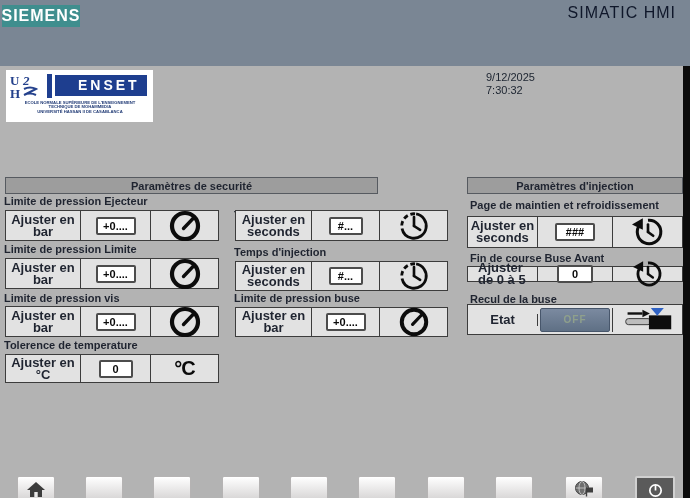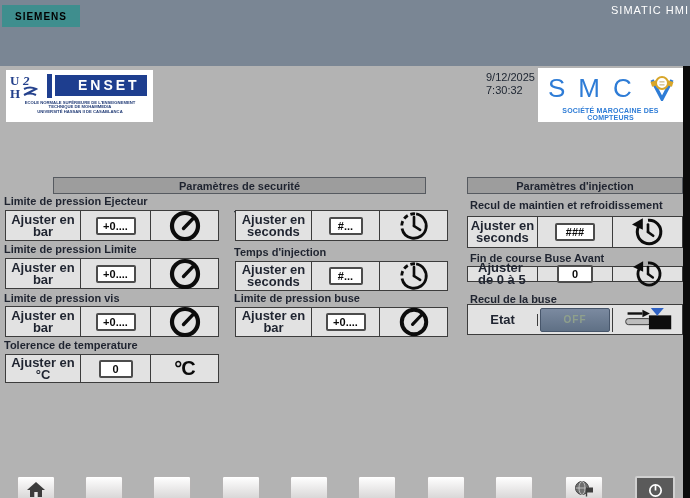--- a/index.html
+++ b/index.html
@@ -1,23 +1,23 @@
 <!DOCTYPE html>
 <html><head>
 <meta charset="utf-8">
 <style>
   html,body{margin:0;padding:0;background:#888;}
   #screen{position:relative;width:690px;height:498px;background:#b3b3b3;overflow:hidden;
           font-family:"Liberation Sans","DejaVu Sans",sans-serif;}
   
   .topbar{position:absolute;left:0;top:0;width:690px;height:66px;background:#7a8694;}
   .siemens{position:absolute;left:2px;top:5px;width:78px;height:22px;background:#3f8e8e;
-           color:#000000;font-weight:bold;font-size:10px;letter-spacing:1px;
+           color:#ffffff;font-weight:bold;font-size:16px;letter-spacing:1px;
            display:flex;align-items:center;justify-content:center;}
-  .simatic{position:absolute;right:1px;top:4px;font-size:11px;color:#ffffff;letter-spacing:1px;white-space:nowrap;}
+  .simatic{position:absolute;right:14px;top:4px;font-size:16px;color:#0f172a;letter-spacing:1px;white-space:nowrap;}
   
   .edgestrip{position:absolute;left:683px;top:66px;width:7px;height:432px;background:#0b0b0b;}
   
   .enset{position:absolute;left:6px;top:70px;width:147px;height:52px;background:#fff;
          box-sizing:border-box;padding:2px 2px 0 3px;overflow:hidden;}
   .enset-top{display:flex;align-items:center;height:27px;}
   .enset-sep{width:5px;height:24px;background:#1e3e8f;margin:0 3px 0 2px;}
   .enset-box{background:#1e3e8f;color:#fff;font-weight:bold;font-size:14px;letter-spacing:3px;
              padding:2px 7px 3px 23px;line-height:16px;}
   .enset-caption{font-size:10px;font-weight:bold;color:#203a75;transform:scale(0.42);
@@ -92,48 +92,34 @@
       <div>UNIVERSITÉ HASSAN II DE CASABLANCA</div>
     </div>
   </div>
 
 
   <div class="datetime">
     <div>9/12/2025</div>
     <div>7:30:32</div>
   </div>
 
-  <div class="smc">
-    <div class="smc-row">
-      <span class="smc-letters">SMC</span>
-      <svg width="26" height="26" viewBox="0 0 26 26">
-        <polyline points="3,5 13,24 23,5" stroke="#2e7cd6" stroke-width="3.4" fill="none"></polyline>
-        <rect x="2" y="6" width="6" height="5" fill="#d8a62a" transform="rotate(-18 5 8)"></rect>
-        <rect x="18" y="6" width="6" height="5" fill="#d8a62a" transform="rotate(18 21 8)"></rect>
-        <circle cx="13" cy="8" r="6" fill="#fff" stroke="#d8a62a" stroke-width="2"></circle>
-        <rect x="10.5" y="6" width="5" height="1.6" fill="#d8c9a0"></rect>
-        <rect x="10.5" y="9" width="5" height="1.6" fill="#d8c9a0"></rect>
-      </svg>
-    </div>
-    <div class="smc-caption">SOCIÉTÉ MAROCAINE DES COMPTEURS</div>
-  </div>
-
-  <div class="hdr" style="left:5px;top:177px;width:373px;margin-left:48px;">Paramètres de securité</div>
+
+  <div class="hdr" style="left:5px;top:177px;width:373px;">Paramètres de securité</div>
   <div class="hdr" style="left:467px;top:177px;width:216px;">Paramètres d'injection</div>
 
   <div class="plabel" style="left:4px;top:195px;">Limite de pression Ejecteur</div>
   <div class="plabel" style="left:4px;top:243px;">Limite de pression Limite</div>
   <div class="plabel" style="left:4px;top:292px;">Limite de pression vis</div>
   <div class="plabel" style="left:4px;top:339px;">Tolerence de temperature</div>
 
   <div class="plabel" style="left:234px;top:195px;margin-top:14px;">Temps avant injection</div>
   <div class="plabel" style="left:234px;top:246px;">Temps d'injection</div>
   <div class="plabel" style="left:234px;top:292px;">Limite de pression buse</div>
 
-  <div class="plabel" style="left:470px;top:199px;">Recul de maintien et refroidissement</div>
+  <div class="plabel" style="left:470px;top:199px;">Page de maintien et refroidissement</div>
   <div class="plabel" style="left:470px;top:252px;">Fin de course Buse Avant</div>
   <div class="plabel" style="left:470px;top:293px;">Recul de la buse</div>
 
   <div class="prow col-a" style="left:5px;top:210px;width:214px;height:31px;">
     <div class="cell c-label">Ajuster en bar</div>
     <div class="cell c-input">
       <div class="iobox">+0....</div>
     </div>
     <div class="cell c-icon">
       <svg width="34" height="34" viewBox="0 0 34 34">

